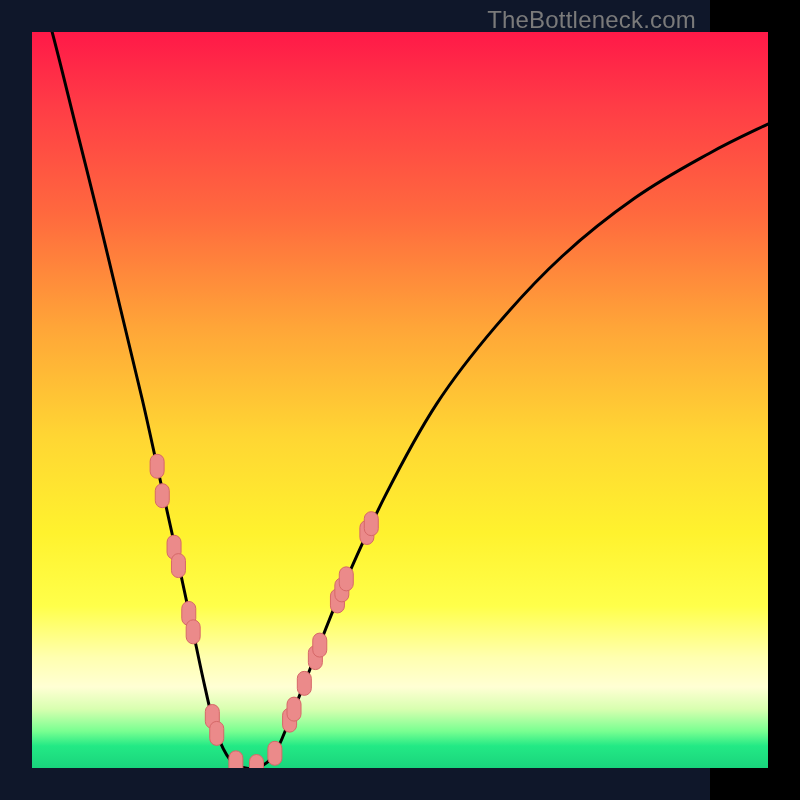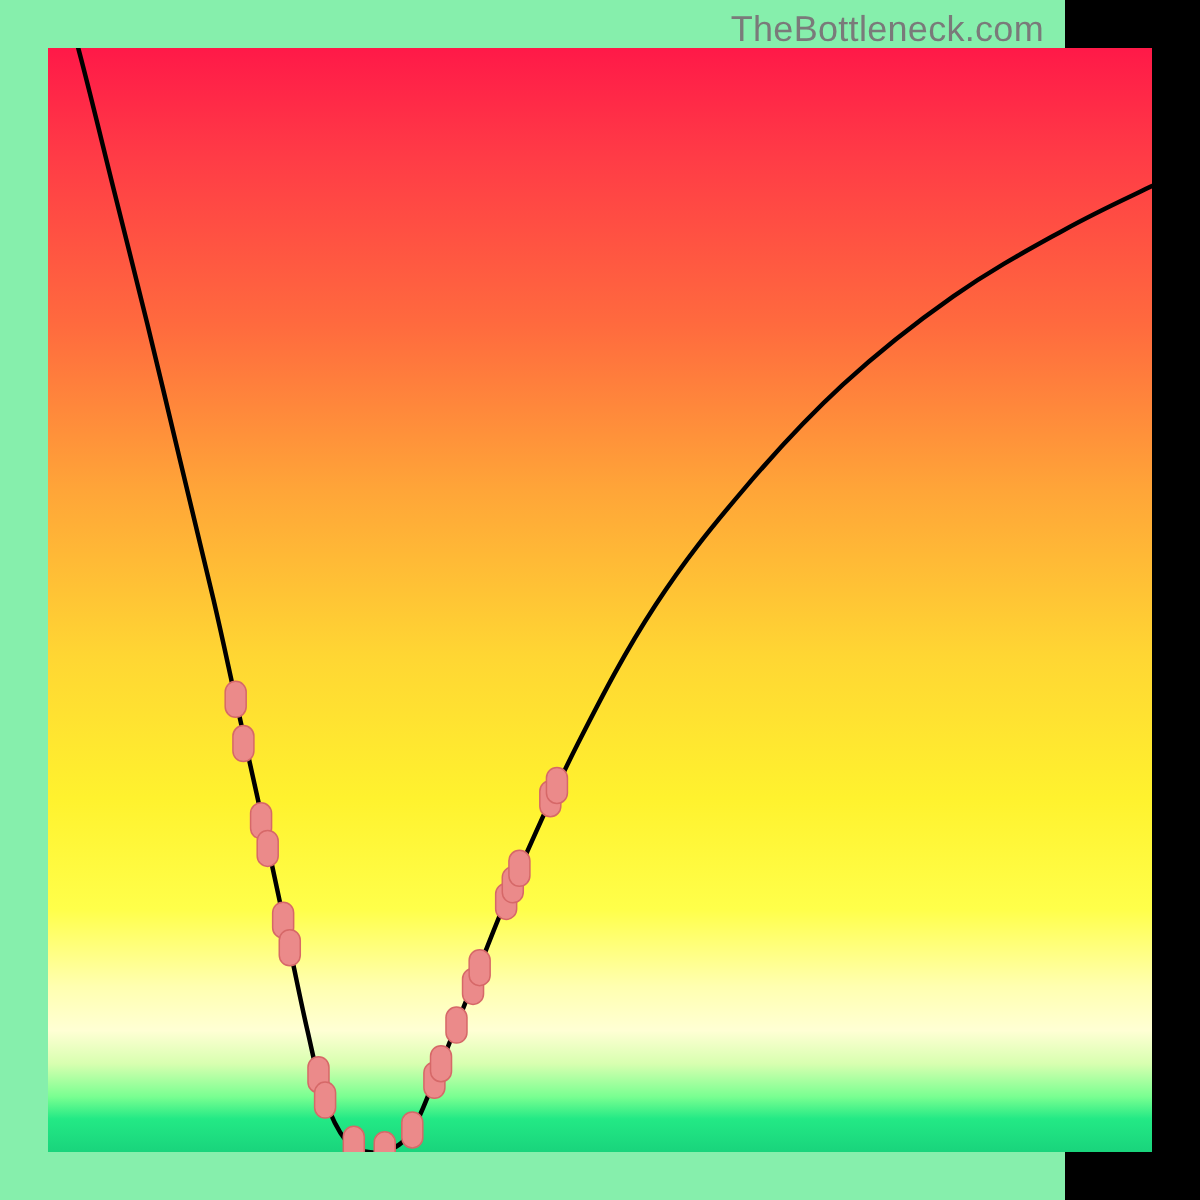--- a/index.html
+++ b/index.html
@@ -10,21 +10,21 @@
     background: #000;
     overflow: hidden;
     font-family: Arial, Helvetica, sans-serif;
   }
   #frame {
     position: absolute;
     left: 0;
     top: 0;
     width: 710px;
     height: 800px;
-    background: #86efac;
+    background: #0f172a;
   }
   #plot-area {
     position: absolute;
     left: 32px;
     top: 32px;
     width: 736px;
     height: 736px;
     overflow: hidden;
   }
   #gradient-bg {

